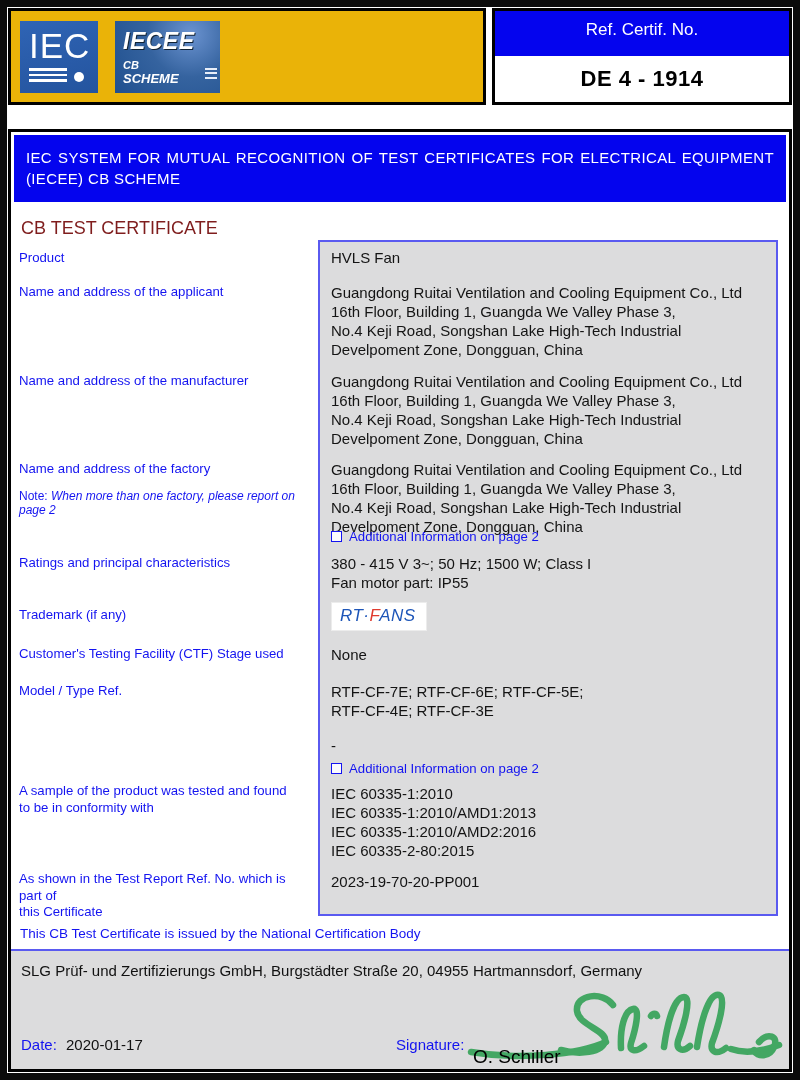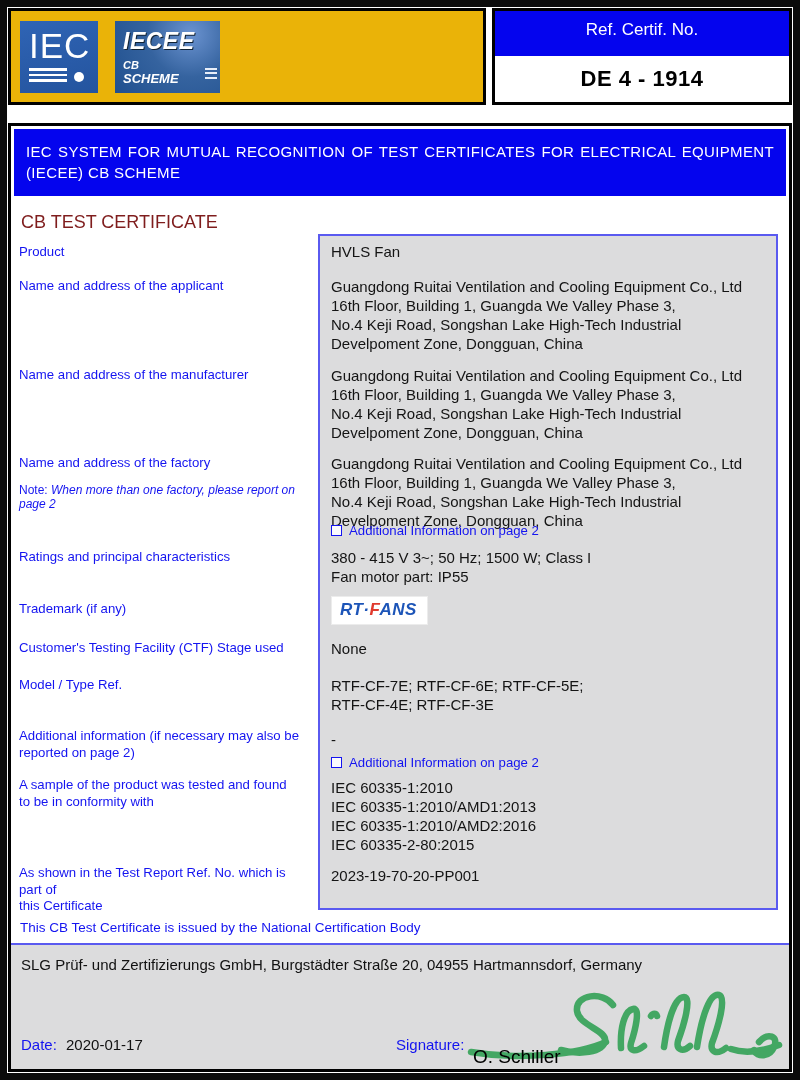--- a/index.html
+++ b/index.html
@@ -23,33 +23,33 @@
   .iecee-cb { font-size:11px; font-weight:bold; margin-top:5px; line-height:11px; }
   .iecee-scheme { font-size:13px; font-weight:bold; line-height:15px; }
   .iecee-lines { position:absolute; right:3px; bottom:14px; width:12px; }
   .iecee-lines i { display:block; height:2px; background:#e8eef8; margin-top:2.5px; }
 
   .hdr-right { width:300px; flex:none; border:3px solid #000; background:#fff; display:flex; flex-direction:column; }
   .ref-label { background:#0404ee; color:#fff; text-align:center; font-size:17px; height:45px; padding-top:9px; }
   .ref-num { flex:1; display:flex; align-items:center; justify-content:center; color:#000; font-size:22px; font-weight:bold; letter-spacing:.5px; }
 
   
-  .main { flex:1; border:3px solid #000; margin-top:18px; display:flex; flex-direction:column; background:#fff; overflow:hidden; }
+  .main { flex:1; border:3px solid #000; margin-top:24px; display:flex; flex-direction:column; background:#fff; overflow:hidden; }
   .banner { margin:3px; background:#0404ee; color:#fff; font-size:15px; line-height:21px; letter-spacing:.35px; text-align:justify; padding:12px 12px 13px; }
   .cert-title { color:#7f1d1d; font-size:18px; padding:13px 0 0 10px; height:33px; flex:none; }
 
   .rows { position:relative; height:681px; flex:none; }
   .valbox { position:absolute; top:2px; left:307px; width:460px; height:676px; background:#dcdcdd; border:2px solid #5a5af0; }
   .lab { position:absolute; left:8px; width:292px; color:#1414f0; font-size:13.2px; line-height:16.5px; white-space:pre-line; }
   .val { position:absolute; left:320px; width:436px; color:#141414; font-size:15px; line-height:19px; white-space:pre-line; }
   .note { position:absolute; left:8px; width:300px; color:#1414f0; font-size:12px; }
   .note .note-it { font-style:italic; }
   .p2 { position:absolute; left:320px; color:#1414f0; font-size:13.2px; display:flex; align-items:center; }
   .cbx { width:11px; height:11px; border:1.5px solid #1414f0; background:#fbfbfd; display:inline-block; margin-right:7px; flex:none; }
-  .tm-badge { position:absolute; left:320px; top:364px; background:#fff; border:1px solid #ececec; padding:3px 10px 4px 8px; font-size:17px; font-weight:bold; font-style:italic; letter-spacing:.5px; }
+  .tm-badge { position:absolute; left:320px; top:364px; background:#fff; border:1px solid #ececec; padding:3px 10px 4px 8px; font-size:17px; font-weight:normal; font-style:italic; letter-spacing:.5px; }
   .tm-blue { color:#1d55b8; } .tm-red { color:#e03a2e; }
 
   .issued { color:#1414f0; font-size:13.5px; padding:7px 0 8px 9px; flex:none; }
 
   .ncb { flex:1; border-top:2px solid #5a5af0; background:#dcdcdd; position:relative; }
   .ncb-name { position:absolute; top:11px; left:10px; right:8px; font-size:15px; color:#111; }
   .date-line { position:absolute; left:10px; bottom:16px; font-size:15px; }
   .date-line .lbl { color:#1414f0; } .date-line .v { color:#111; margin-left:5px; }
   .sig-label { position:absolute; left:385px; bottom:16px; color:#1414f0; font-size:15px; }
   .signer { position:absolute; left:462px; bottom:1px; font-size:19px; color:#000000; }
@@ -132,22 +132,20 @@
         <span class="tm-blue">RT·</span><span class="tm-red">F</span><span class="tm-blue">ANS</span>
       </div>
 
       <div class="lab" style="top:408px">Customer's Testing Facility (CTF) Stage used</div>
       <div class="val" style="top:407px">None</div>
 
       <div class="lab" style="top:445px">Model / Type Ref.</div>
       <div class="val" style="top:444px">RTF-CF-7E; RTF-CF-6E; RTF-CF-5E;
 RTF-CF-4E; RTF-CF-3E</div>
 
-      <div class="lab" style="top:496px">Additional information (if necessary may also be
-reported on page 2)</div>
       <div class="val" style="top:498px">-</div>
       <div class="p2" style="top:523px">
         <span class="cbx"></span>
         <span>Additional Information on page 2</span>
       </div>
 
       <div class="lab" style="top:545px">A sample of the product was tested and found
 to be in conformity with</div>
       <div class="val" style="top:546px">IEC 60335-1:2010
 IEC 60335-1:2010/AMD1:2013

